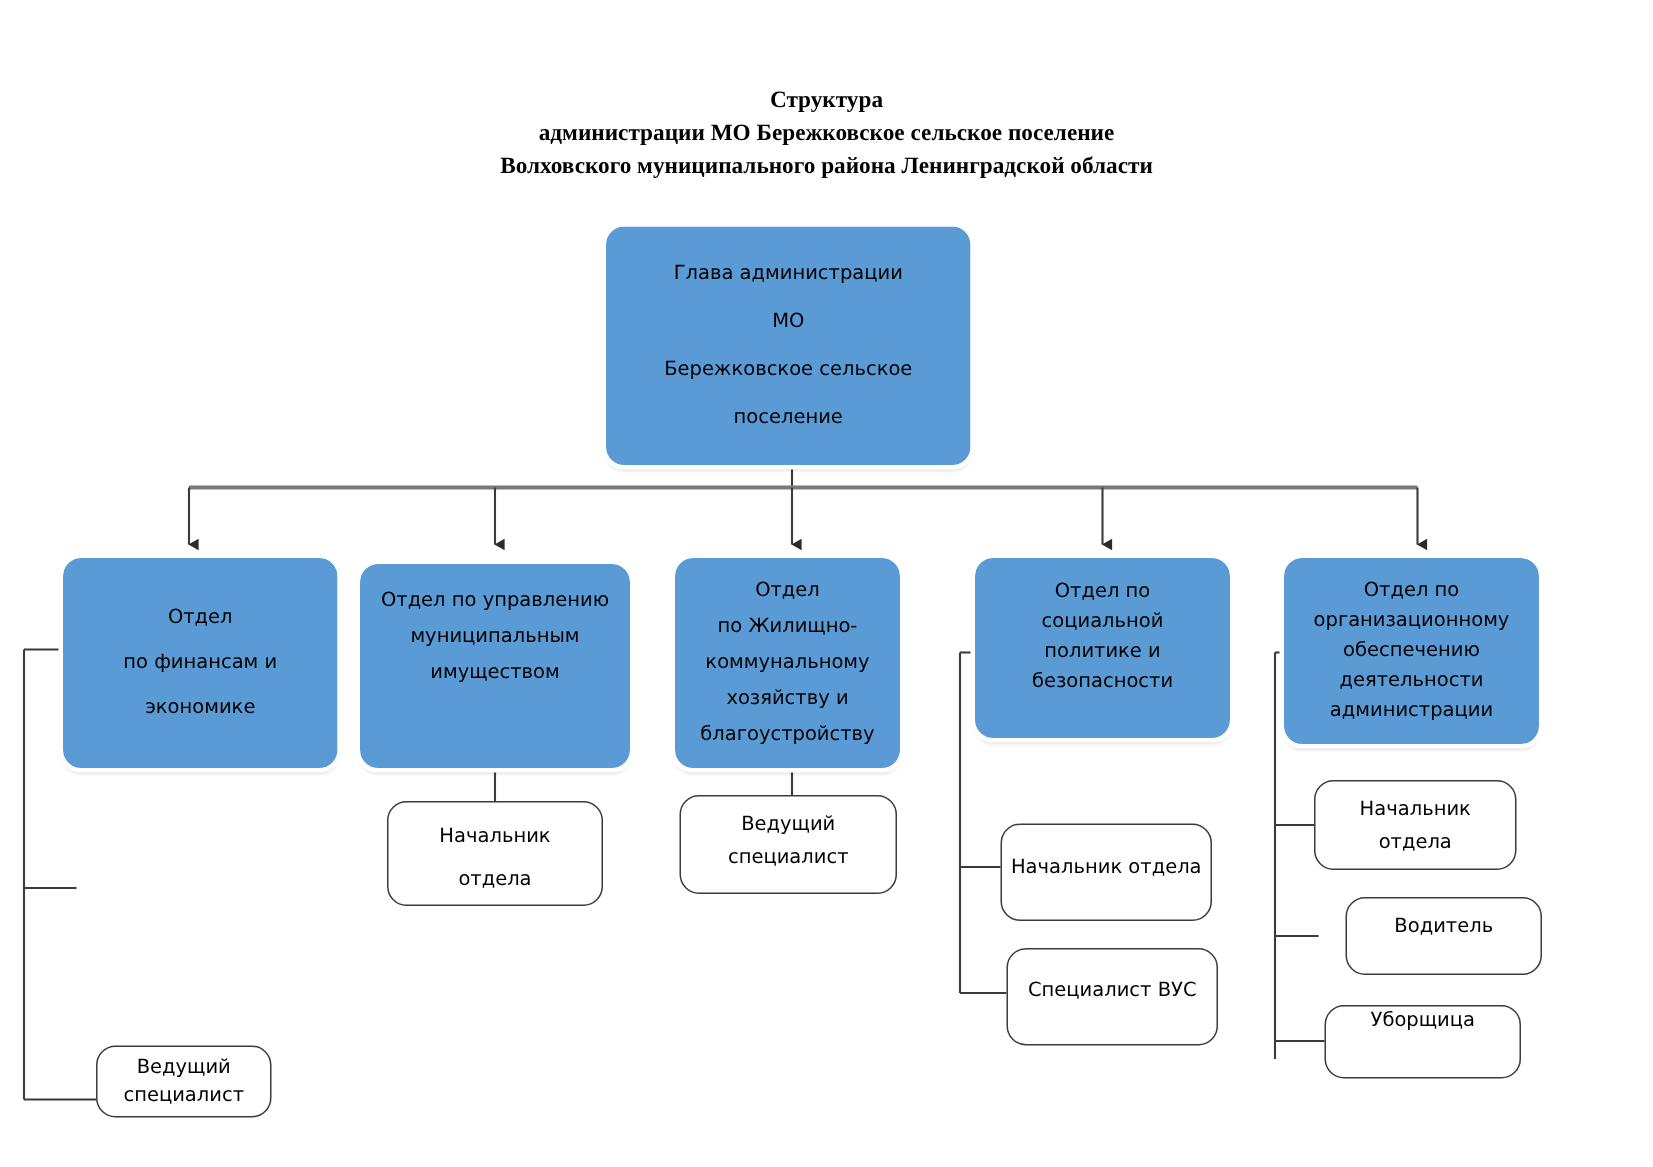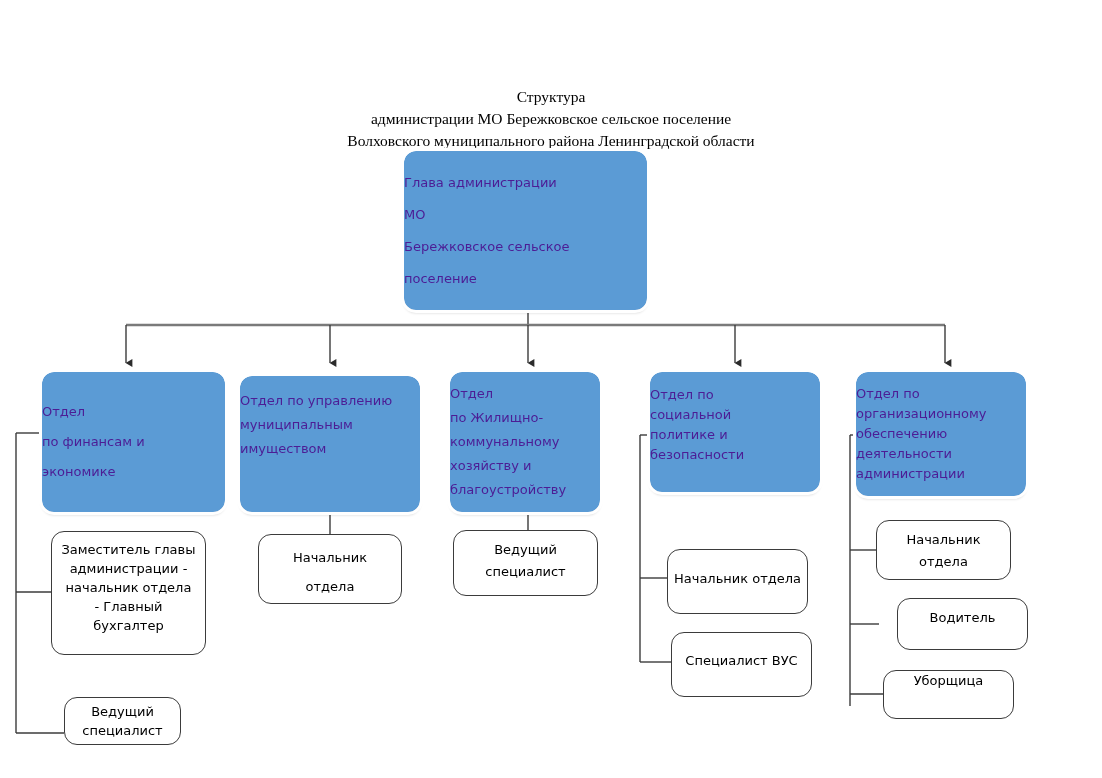--- a/index.html
+++ b/index.html
@@ -5,37 +5,37 @@
   html,body{margin:0;padding:0;background:#ffffff;}
   body{width:1102px;height:778px;position:relative;overflow:hidden;
        font-family:"DejaVu Sans","Liberation Sans",sans-serif;}
   #stage{position:absolute;left:0;top:0;width:1102px;height:778px;}
 
   
   .title{
     position:absolute;left:0;top:56px;width:1102px;
     text-align:center;
     font-family:"Liberation Serif","DejaVu Serif",serif;
-    font-weight:normal;font-size:15.5px;line-height:22px;color:#000;
+    font-weight:bold;font-size:15.5px;line-height:22px;color:#000;
     white-space:pre-line;
-    margin-top:30px;
   }
 
   
   #wires{position:absolute;left:0;top:0;width:1102px;height:778px;}
 
   
   .bnode{
     position:absolute;
     background:#5B9BD5;
     border-radius:12px;
     box-shadow:0 3px 3px rgba(0,0,0,0.18);
     outline:3px solid #ffffff;
-    color:#4c1d95;
+    color:#000000;
     font-size:13px;
+    text-align:center;
     box-sizing:border-box;
     display:flex;
     flex-direction:column;
   }
   .bnode .txt{white-space:pre-line;width:100%;}
 
   
   .wnode{
     position:absolute;
     background:#ffffff;
@@ -135,27 +135,20 @@
   </div>
 
   <div class="bnode" style="left:856px;top:372px;width:170px;height:124px;justify-content:flex-start;padding-top:12px;">
     <div class="txt" style="line-height:20px;">Отдел по
 организационному
 обеспечению
 деятельности
 администрации</div>
   </div>
 
-  <div class="wnode" style="left:51px;top:531px;width:155px;height:124px;justify-content:flex-start;padding-top:8px;">
-    <div class="txt" style="line-height:19px;">Заместитель главы
-администрации -
-начальник отдела
-- Главный
-бухгалтер</div>
-  </div>
 
   <div class="wnode" style="left:64px;top:697px;width:117px;height:48px;justify-content:center;">
     <div class="txt" style="line-height:19px;">Ведущий
 специалист</div>
   </div>
 
   <div class="wnode" style="left:258px;top:534px;width:144px;height:70px;justify-content:flex-start;padding-top:8px;">
     <div class="txt" style="line-height:29px;">Начальник
 отдела</div>
   </div>

